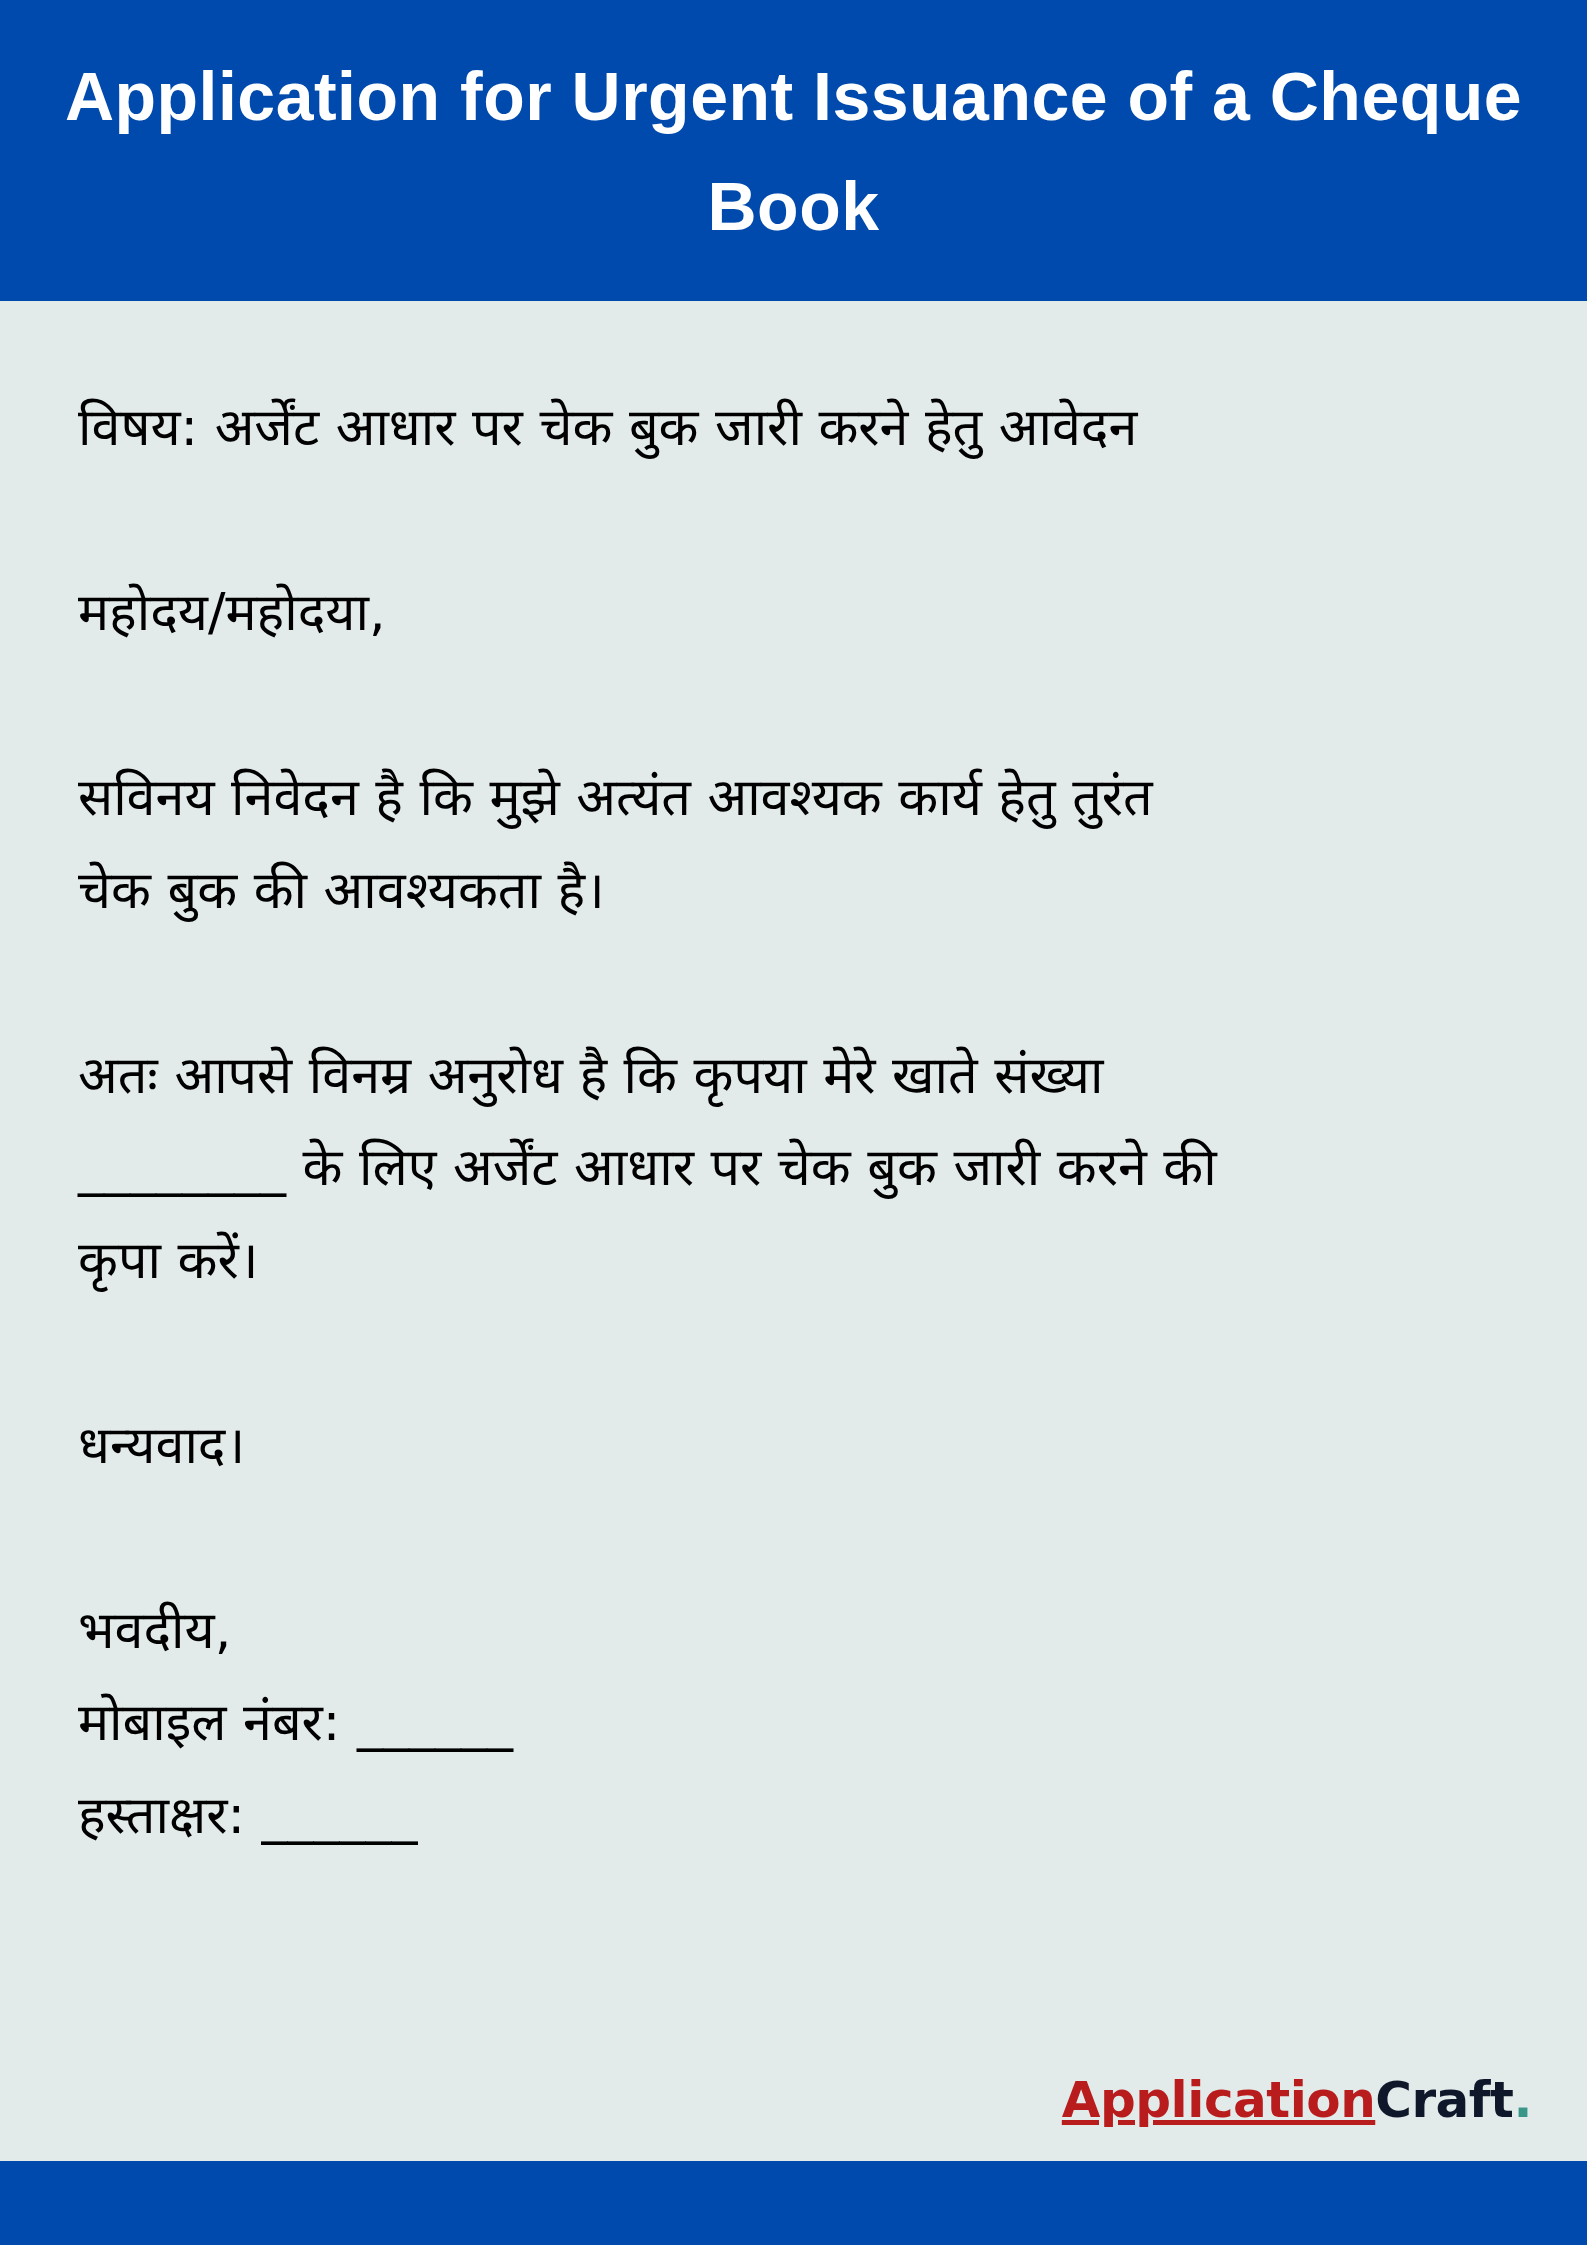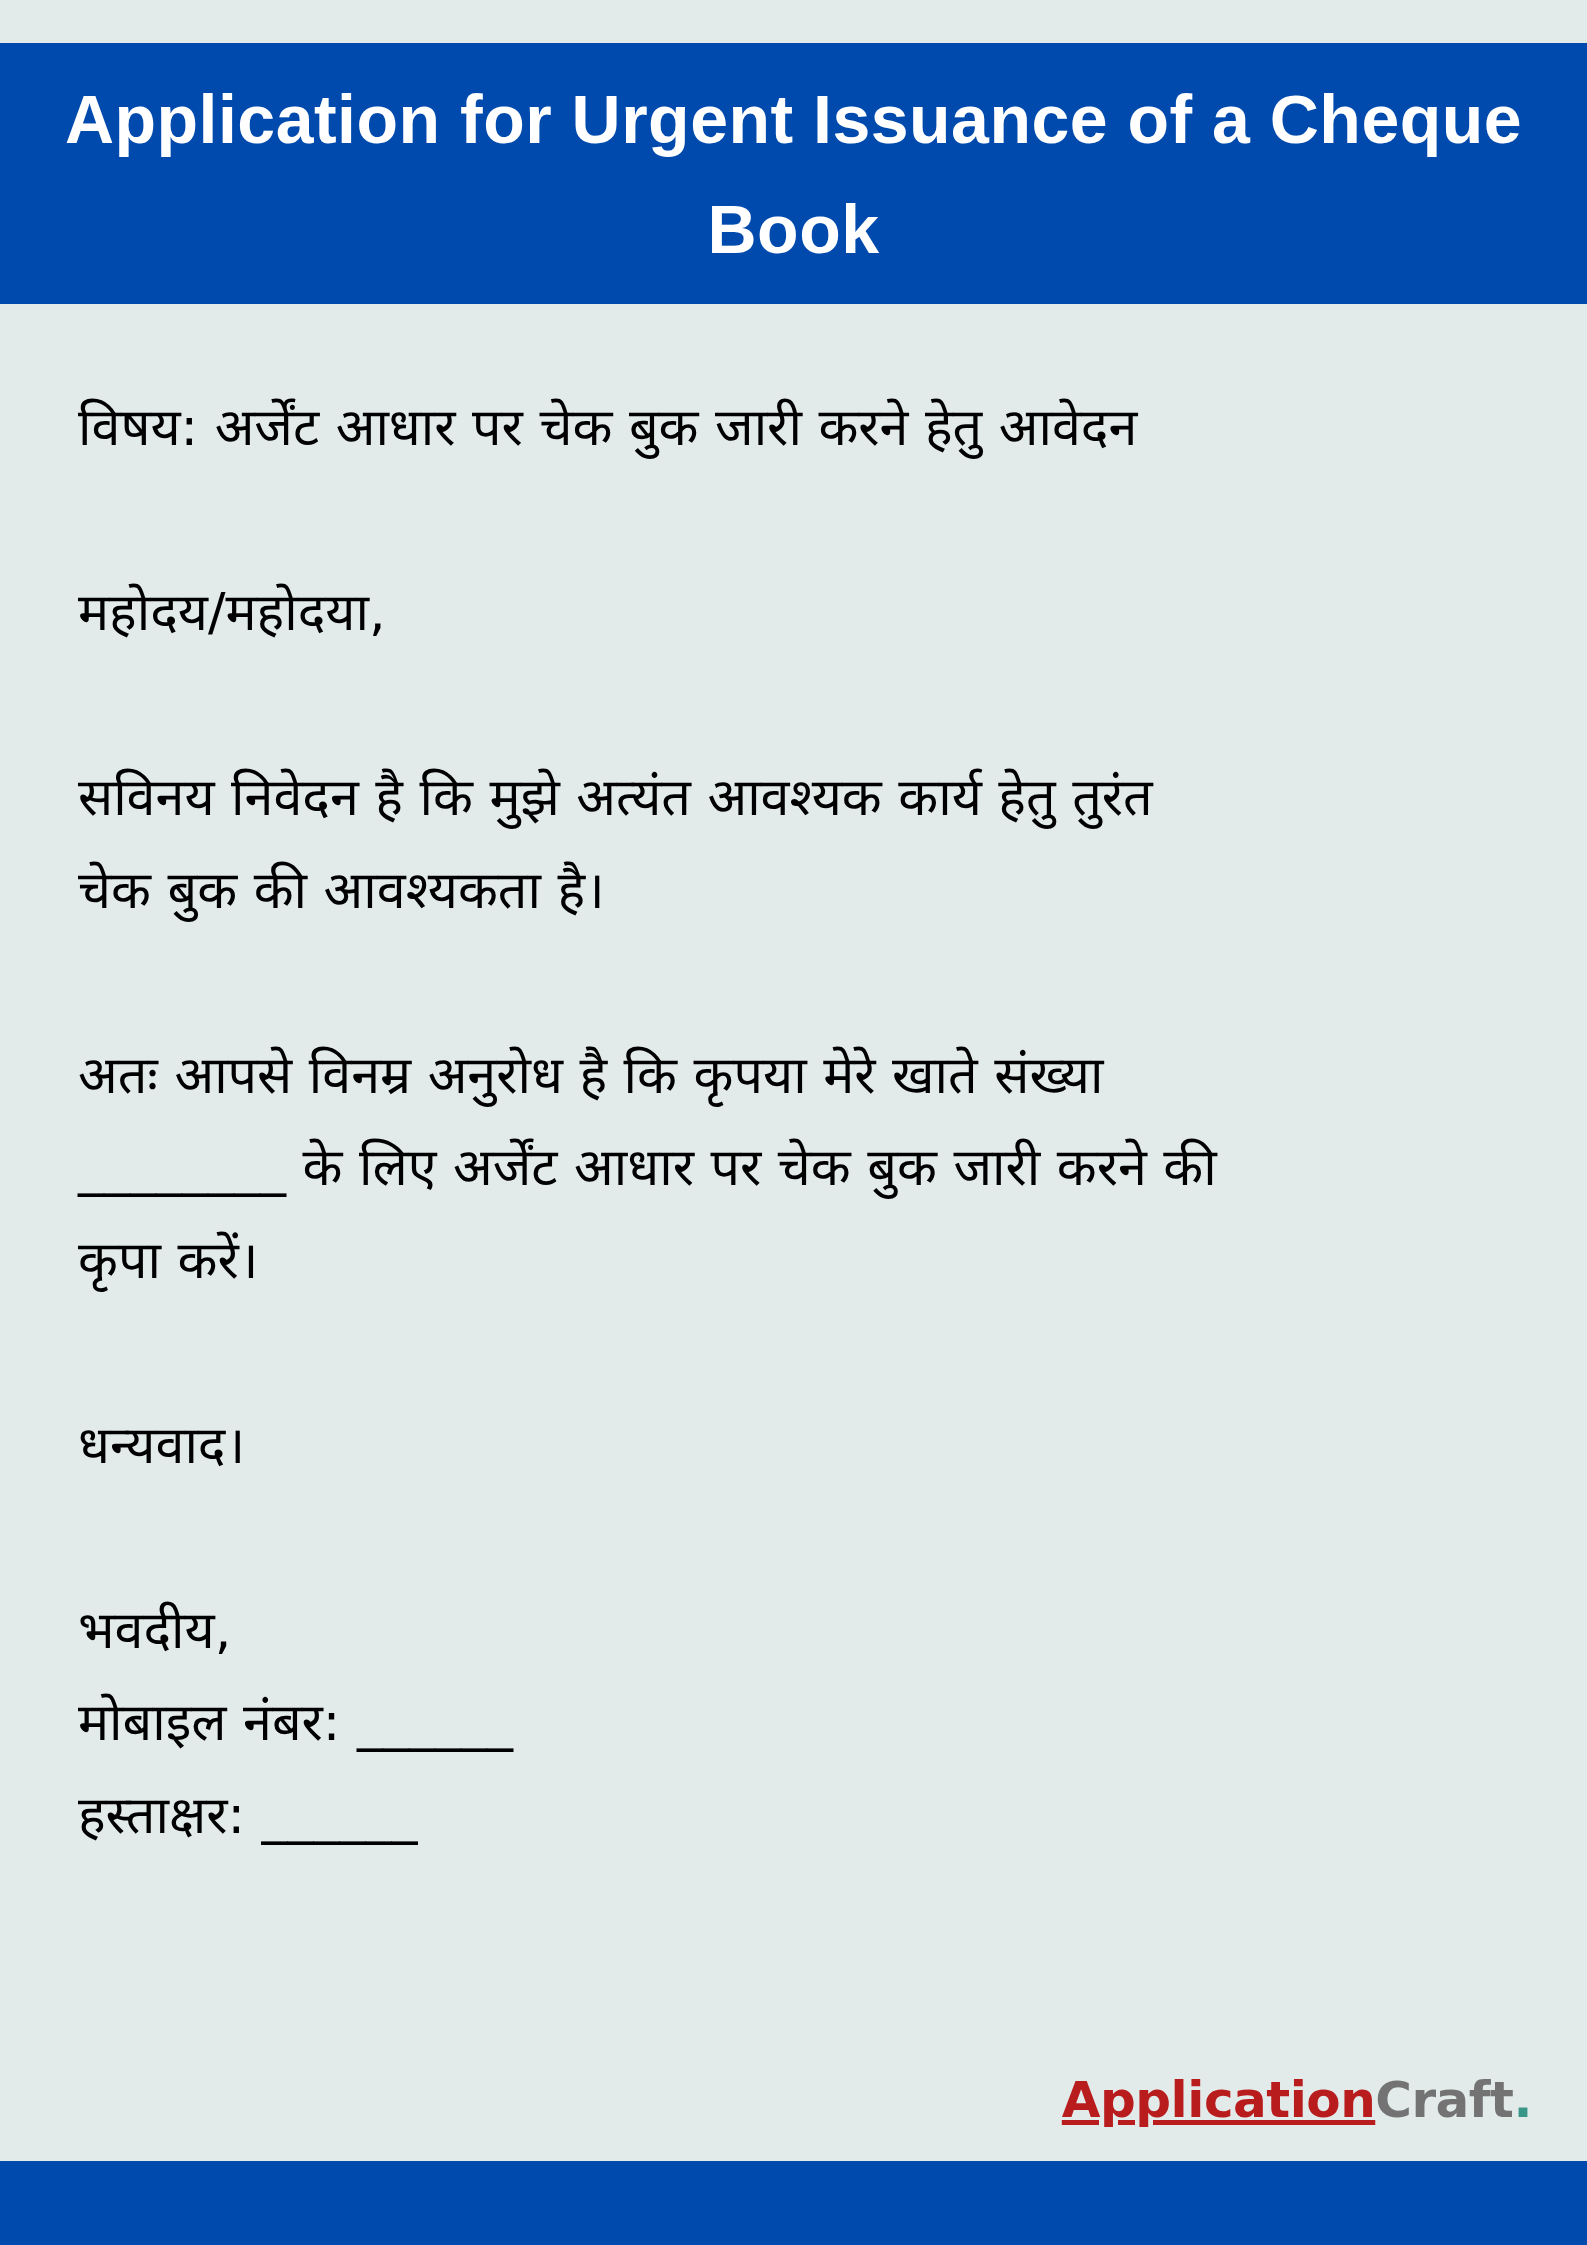--- a/index.html
+++ b/index.html
@@ -11,26 +11,25 @@
     height: 2245px;
     position: relative;
     overflow: hidden;
     background: #e2ebea;
     font-family: "DejaVu Sans", "Liberation Sans", sans-serif;
   }
   .header {
     position: absolute;
     left: 0; top: 0;
     width: 1587px;
-    height: 261px;
+    height: 301px;
     background: #004aad;
     display: flex;
     align-items: center;
     justify-content: center;
-    margin-top: 43px;
   }
   .title {
     margin: 0;
     width: 1480px;
     text-align: center;
     color: #ffffff;
     font-family: "Liberation Sans", "DejaVu Sans", sans-serif;
     font-weight: 700;
     font-size: 68px;
     line-height: 110px;
@@ -68,21 +67,21 @@
     right: 55px;
     top: 2060px;
     font-family: "DejaVu Sans", "Liberation Sans", sans-serif;
     font-weight: 700;
     font-size: 50px;
     line-height: 80px;
     letter-spacing: -0.5px;
     white-space: nowrap;
   }
   .logo .a { color: #b91c1c; text-decoration: underline; }
-  .logo .c { color: #737373; }
+  .logo .c { color: #0f172a; }
   .logo .d { color: #3a9688; }
 </style>
 </head>
 <body>
 
 <div class="header">
   <h1 class="title">Application for Urgent Issuance of a Cheque Book</h1>
 </div>
 
 <div class="letter">

